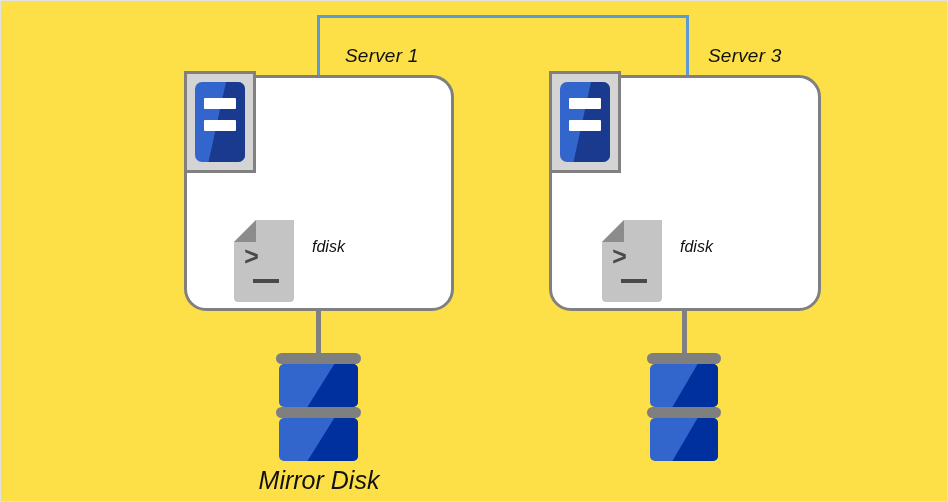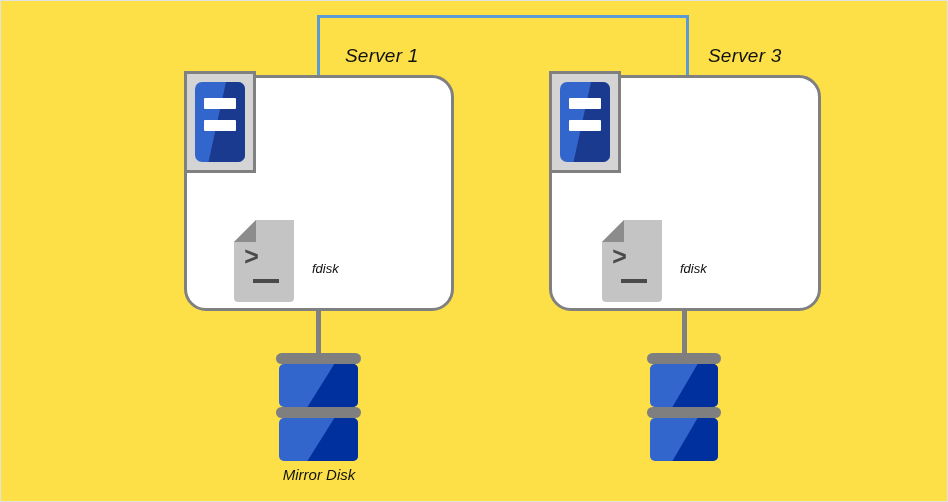--- a/index.html
+++ b/index.html
@@ -118,22 +118,22 @@
   .doc-underscore {
     position: absolute;
     left: 19px; top: 59px;
     width: 26px;
     height: 4px;
     background: #4a4a4a;
   }
   .fdisk-text {
     position: absolute;
     left: 78px;
-    top: 41px;
-    font-size: 13px;
+    top: 18px;
+    font-size: 16px;
     color: #111111;
     white-space: nowrap;
   }
 
   
   .link-gray {
     position: absolute;
     width: 5px;
     background: #808080;
   }
@@ -154,21 +154,21 @@
     overflow: hidden;
     background: #3366cc;
   }
   .disk-slab .dark {
     position: absolute;
     inset: 0;
     background: #002f9e;
   }
   .disk-label {
     position: absolute;
-    font-size: 15px;
+    font-size: 25px;
     color: #111111;
     white-space: nowrap;
     text-align: center;
   }
 </style>
 </head>
 <body>
 
 <div id="canvas">
 

